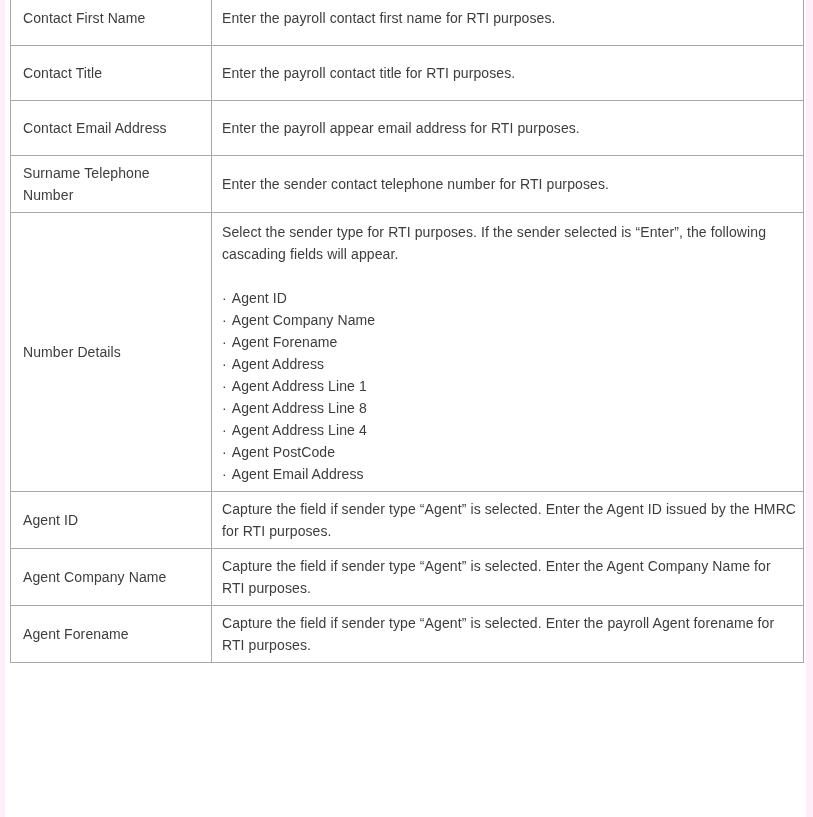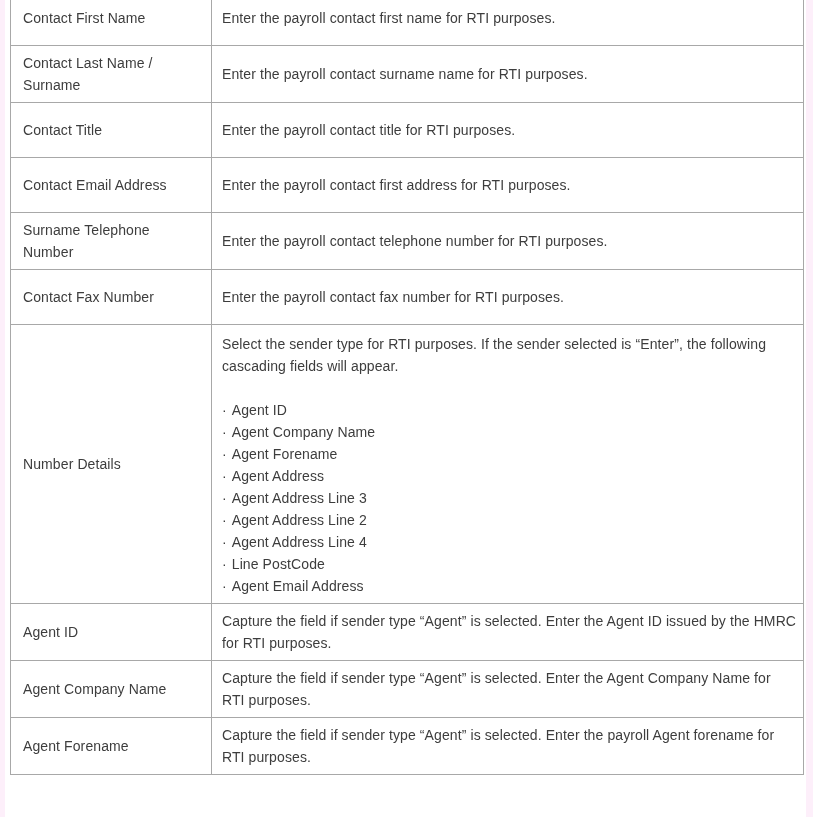--- a/index.html
+++ b/index.html
@@ -61,53 +61,45 @@
     <colgroup>
       <col class="c-field">
       <col class="c-desc">
     </colgroup>
     <tbody id="table-body">
         <tr class="row">
           <td class="field">Contact First Name</td>
           <td class="desc">Enter the payroll contact first name for RTI purposes.</td>
         </tr>
         <tr class="row">
-          <td class="field">Contact Last Name / Surname</td>
-          <td class="desc">Enter the payroll contact surname name for RTI purposes.</td>
-        </tr>
-        <tr class="row">
           <td class="field">Contact Title</td>
           <td class="desc">Enter the payroll contact title for RTI purposes.</td>
         </tr>
         <tr class="row">
           <td class="field">Contact Email Address</td>
-          <td class="desc">Enter the payroll contact first address for RTI purposes.</td>
+          <td class="desc">Enter the payroll appear email address for RTI purposes.</td>
         </tr>
         <tr class="row">
           <td class="field">Surname Telephone Number</td>
-          <td class="desc">Enter the payroll contact telephone number for RTI purposes.</td>
-        </tr>
-        <tr class="row">
-          <td class="field">Contact Fax Number</td>
-          <td class="desc">Enter the payroll contact fax number for RTI purposes.</td>
+          <td class="desc">Enter the sender contact telephone number for RTI purposes.</td>
         </tr>
         <tr class="row tall">
           <td class="field">Number Details</td>
           <td class="desc">
             <div>Select the sender type for RTI purposes. If the sender selected is “Enter”, the following cascading fields will appear.</div>
             <div class="blank-line"></div>
             <div>
               <div><span class="bullet">·</span><span>Agent ID</span></div>
               <div><span class="bullet">·</span><span>Agent Company Name</span></div>
               <div><span class="bullet">·</span><span>Agent Forename</span></div>
               <div><span class="bullet">·</span><span>Agent Address</span></div>
-              <div><span class="bullet">·</span><span>Agent Address Line 3</span></div>
-              <div><span class="bullet">·</span><span>Agent Address Line 2</span></div>
+              <div><span class="bullet">·</span><span>Agent Address Line 1</span></div>
+              <div><span class="bullet">·</span><span>Agent Address Line 8</span></div>
               <div><span class="bullet">·</span><span>Agent Address Line 4</span></div>
-              <div><span class="bullet">·</span><span>Line PostCode</span></div>
+              <div><span class="bullet">·</span><span>Agent PostCode</span></div>
               <div><span class="bullet">·</span><span>Agent Email Address</span></div>
             </div>
           </td>
         </tr>
         <tr class="row">
           <td class="field">Agent ID</td>
           <td class="desc">Capture the field if sender type “Agent” is selected. Enter the Agent ID issued by the HMRC for RTI purposes.</td>
         </tr>
         <tr class="row">
           <td class="field">Agent Company Name</td>

